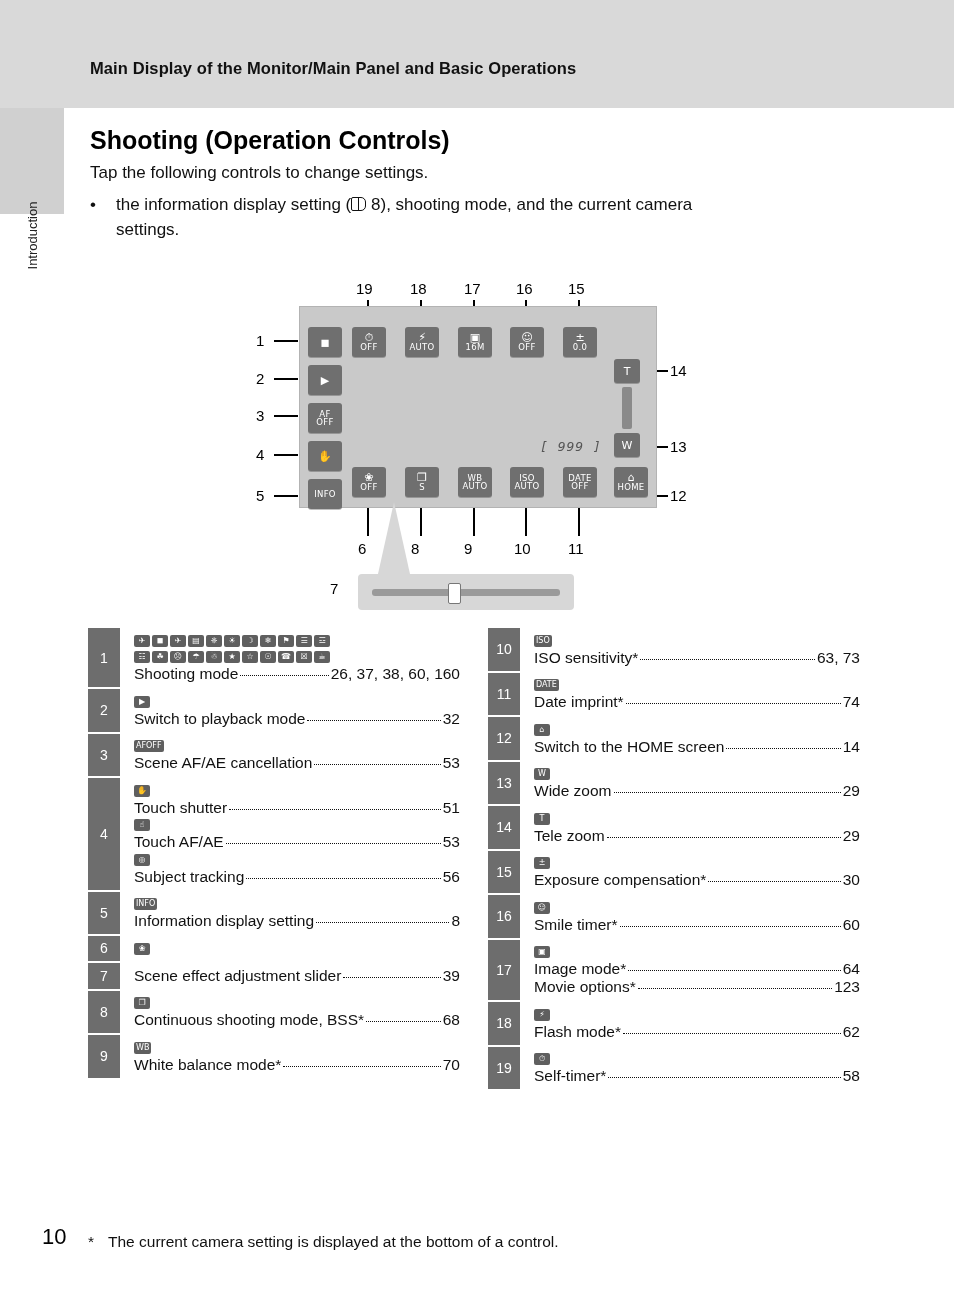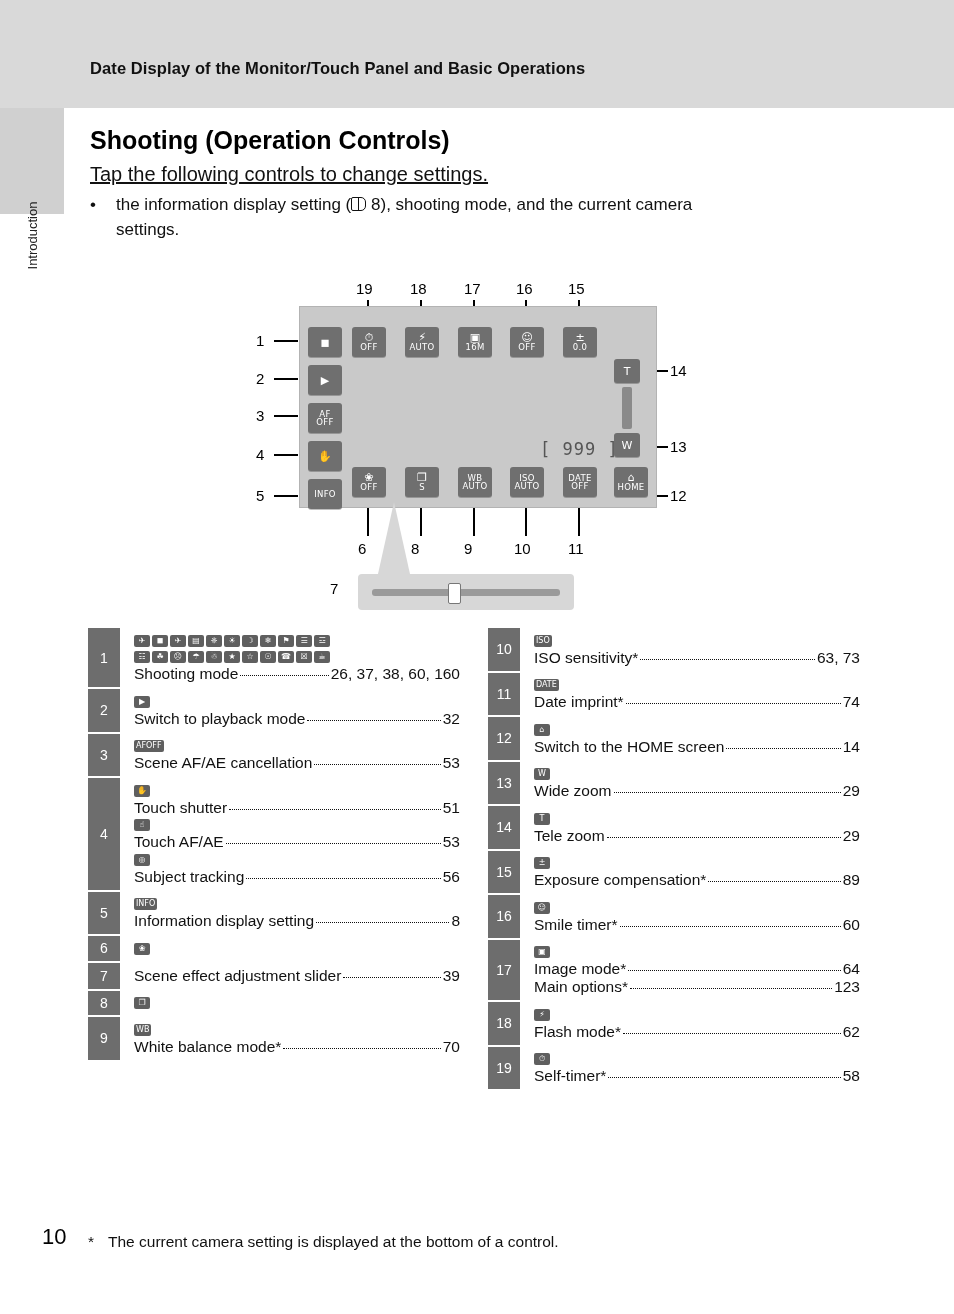--- a/index.html
+++ b/index.html
@@ -34,21 +34,21 @@
     transform-origin:center center;
     text-align:center;
   }
   
   .h1{
     position:absolute;left:90px;top:126px;
     font-size:25px;font-weight:bold;color:#000;
   }
   .lead{
     position:absolute;left:90px;top:163px;
-    font-size:20px;color:#111;text-decoration:underline;
+    font-size:17px;color:#111;
   }
   .bullet{
     position:absolute;left:90px;top:192px;width:790px;
     font-size:17px;color:#111;line-height:1.48;
   }
   .bullet .dot{position:absolute;left:0;top:0;}
   .bullet .btxt{display:block;margin-left:26px;}
   .bookicon{
     display:inline-block;width:13px;height:12px;
     border:1.6px solid #111;border-radius:2px 5px 5px 2px;
@@ -71,21 +71,21 @@
   }
   .btn .l1{font-size:11px;display:block;}
   .btn .l2{font-size:8.5px;display:block;letter-spacing:.3px;}
   .btn-stack{flex-direction:column;gap:0px;}
   .num{
     position:absolute;font-size:15px;color:#000;font-weight:normal;
   }
   .leader{position:absolute;background:#000;}
   .counter{
     position:absolute;font-family:"DejaVu Sans Mono", monospace;
-    font-size:17px;color:#555;letter-spacing:1px;
+    font-size:13px;color:#555;letter-spacing:1px;font-style:italic;
   }
   .zoombar{
     position:absolute;width:10px;background:#8a8a8a;border-radius:2px;
   }
   .slider-wrap{
     position:absolute;left:358px;top:302px;width:216px;height:36px;
     background:#d7d7d7;border-radius:4px;
   }
   .slider-track{
     position:absolute;left:14px;top:15px;width:188px;height:7px;
@@ -135,21 +135,21 @@
   .footnote .star{position:absolute;left:0;top:0;}
   .footnote .ftxt{display:block;margin-left:20px;}
   .pageno{
     position:absolute;left:42px;top:1224px;font-size:22px;color:#000;
   }
 </style>
 </head>
 <body>
 
 <div class="header-band"></div>
-<div class="header-title">Date Display of the Monitor/Touch Panel and Basic Operations</div>
+<div class="header-title">Main Display of the Monitor/Main Panel and Basic Operations</div>
 <div class="side-tab"></div>
 <div class="side-label">Introduction</div>
 
 <div class="h1">Shooting (Operation Controls)</div>
 <div class="lead">Tap the following controls to change settings.</div>
 <div class="bullet">
   <span class="dot">•</span>
   <span class="btxt">
     <span>the information display setting (</span><span class="bookicon"></span><span> 8), shooting mode, and the current camera</span>
   </span>
@@ -366,20 +366,25 @@
           <span class="lbl">Scene effect adjustment slider</span>
           <span class="dots"></span>
           <span class="pg">39</span>
         </div>
       </div>
     </div>
     <div class="row">
       <div class="rownum">8</div>
       <div class="rowbody">
         <div class="iconline"><span class="mini">❐</span></div>
+        <div class="entry">
+          <span class="lbl">Continuous shooting mode, BSS*</span>
+          <span class="dots"></span>
+          <span class="pg">68</span>
+        </div>
       </div>
     </div>
     <div class="row">
       <div class="rownum">9</div>
       <div class="rowbody">
         <div class="iconline"><span class="mini">WB</span></div>
         <div class="entry">
           <span class="lbl">White balance mode*</span>
           <span class="dots"></span>
           <span class="pg">70</span>
@@ -443,21 +448,21 @@
         </div>
       </div>
     </div>
     <div class="row">
       <div class="rownum">15</div>
       <div class="rowbody">
         <div class="iconline"><span class="mini">±</span></div>
         <div class="entry">
           <span class="lbl">Exposure compensation*</span>
           <span class="dots"></span>
-          <span class="pg">89</span>
+          <span class="pg">30</span>
         </div>
       </div>
     </div>
     <div class="row">
       <div class="rownum">16</div>
       <div class="rowbody">
         <div class="iconline"><span class="mini">☺</span></div>
         <div class="entry">
           <span class="lbl">Smile timer*</span>
           <span class="dots"></span>
@@ -468,21 +473,21 @@
     <div class="row">
       <div class="rownum">17</div>
       <div class="rowbody">
         <div class="iconline"><span class="mini">▣</span></div>
         <div class="entry">
           <span class="lbl">Image mode*</span>
           <span class="dots"></span>
           <span class="pg">64</span>
         </div>
         <div class="entry">
-          <span class="lbl">Main options*</span>
+          <span class="lbl">Movie options*</span>
           <span class="dots"></span>
           <span class="pg">123</span>
         </div>
       </div>
     </div>
     <div class="row">
       <div class="rownum">18</div>
       <div class="rowbody">
         <div class="iconline"><span class="mini">⚡</span></div>
         <div class="entry">

